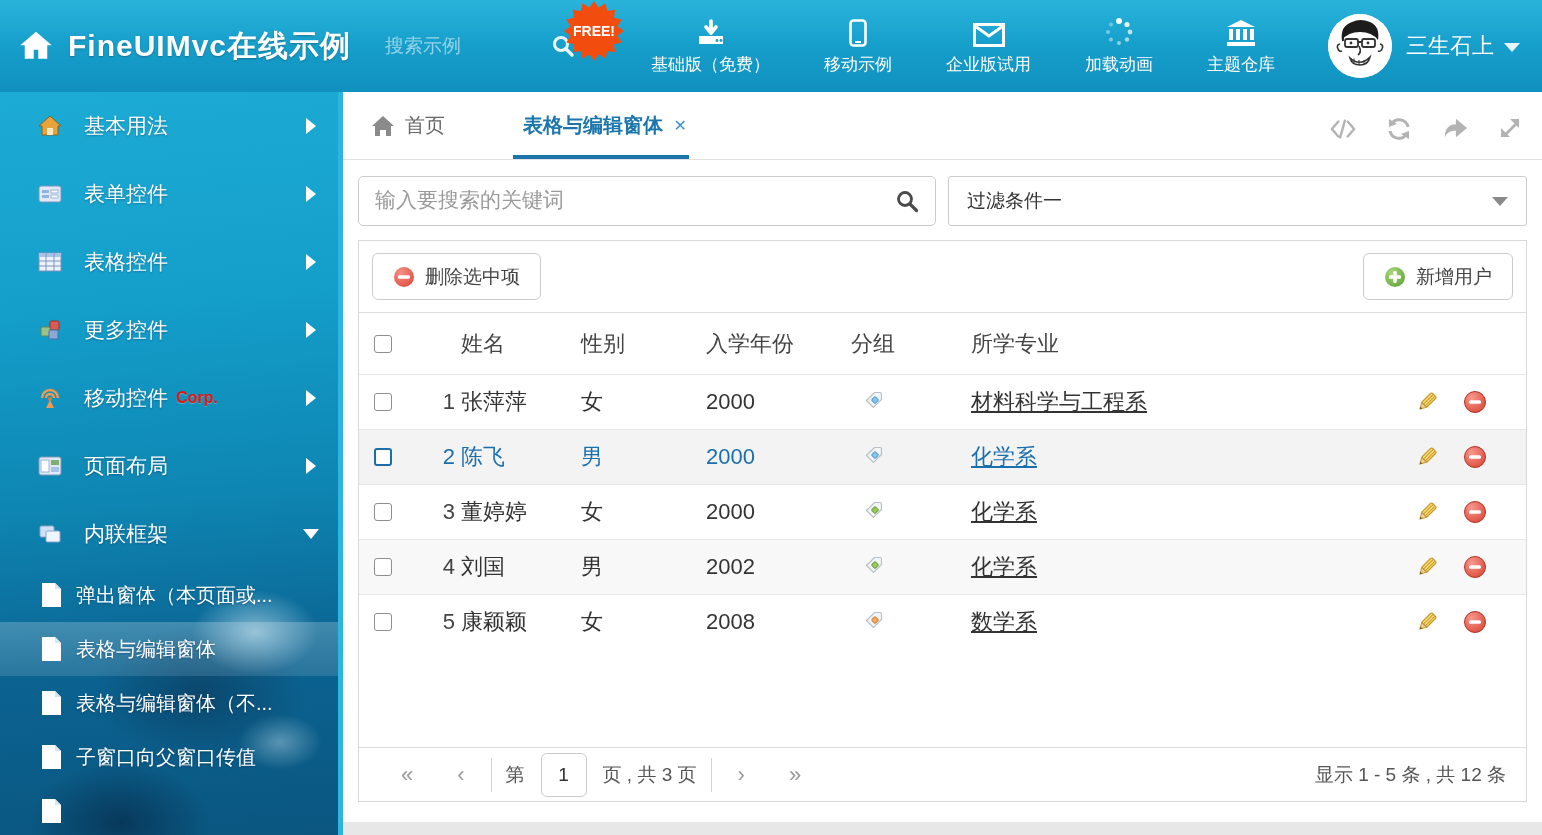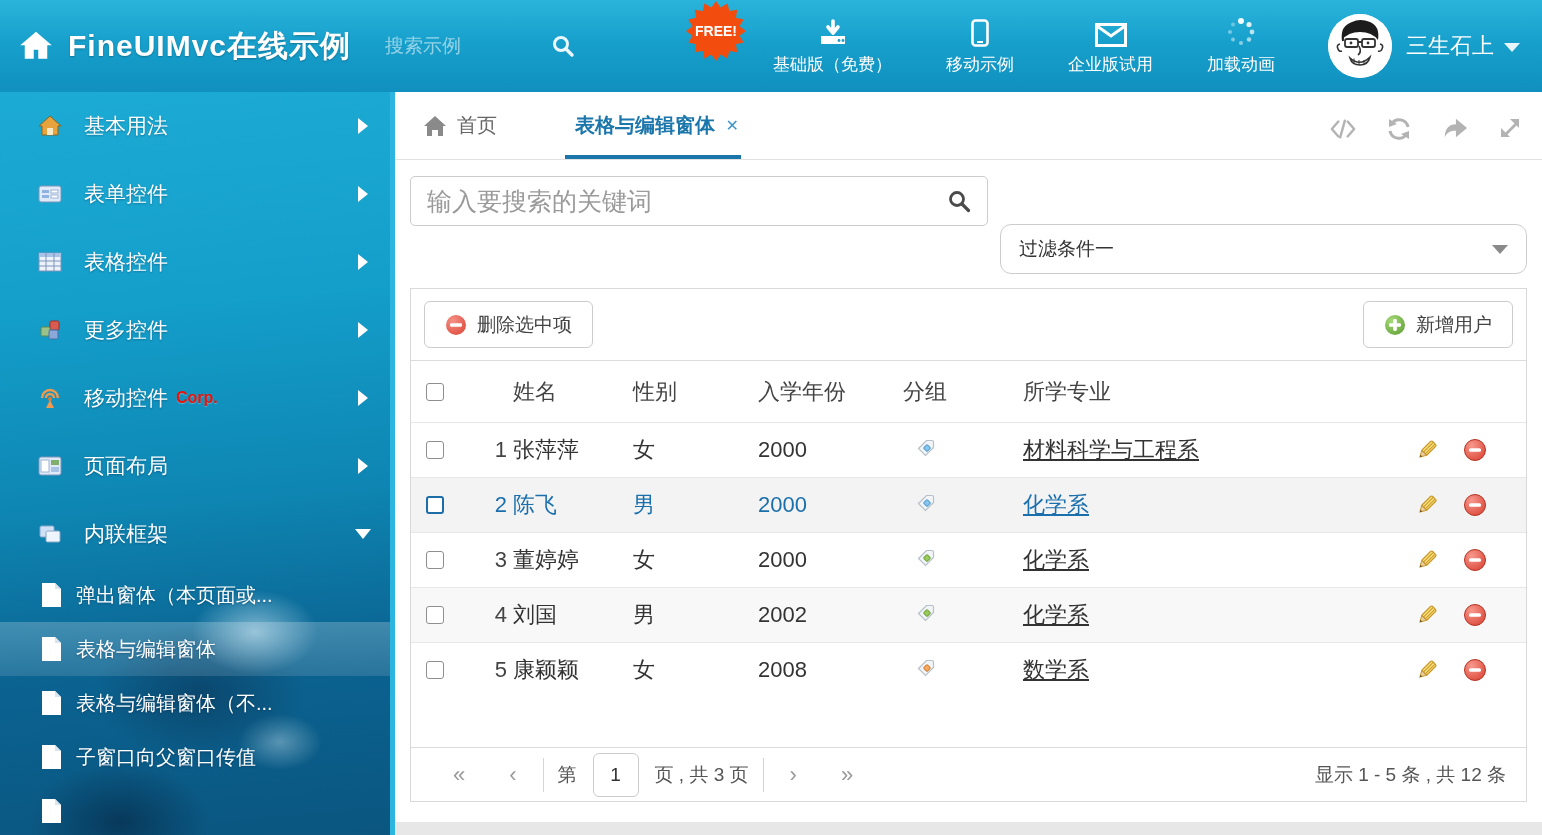--- a/index.html
+++ b/index.html
@@ -30,21 +30,21 @@
   .avatar { width:64px; height:64px; border-radius:50%; background:#fff; overflow:hidden;
     flex-shrink:0; }
   .user-name { color:#fff; font-size:22px; margin-left:14px; white-space:nowrap; }
   .user-caret { width:0; height:0; border-left:8px solid transparent; border-right:8px solid transparent;
     border-top:9px solid #e8f6fb; margin-left:10px; margin-top:3px; }
 
   
   .page-body { display:flex; height:743px; }
 
   
-  .sidebar { width:390px; flex-shrink:0; position:relative; overflow:hidden;
+  .sidebar { width:338px; flex-shrink:0; position:relative; overflow:hidden;
     background:linear-gradient(175deg,#1cabd4 0%,#149fcb 28%,#0e85b2 55%,#0b6391 76%,#0a5680 100%); }
   .sidebar::after { content:""; position:absolute; left:0; top:430px; right:0; bottom:0;
     background:
       radial-gradient(90px 60px at 255px 110px, rgba(220,245,255,.55), rgba(220,245,255,0) 70%),
       radial-gradient(140px 90px at 200px 170px, rgba(10,40,70,.45), rgba(10,40,70,0) 75%),
       radial-gradient(120px 80px at 120px 300px, rgba(5,25,50,.5), rgba(5,25,50,0) 75%),
       radial-gradient(60px 40px at 280px 220px, rgba(235,250,255,.35), rgba(235,250,255,0) 70%);
     pointer-events:none; }
   .side-item { position:relative; height:68px; display:flex; align-items:center; padding-left:38px;
     color:#fff; cursor:pointer; z-index:2; }
@@ -75,25 +75,25 @@
   .tab.active .t-lbl { color:#1b76ac; font-weight:bold; }
   .tab-close { position:absolute; right:2px; top:6px; color:#3d95c9; font-size:16px; font-weight:bold;
     cursor:pointer; line-height:1; }
   .tab-tools { margin-left:auto; display:flex; align-items:center; gap:30px; padding-bottom:18px; }
   .tool-ico { width:26px; height:24px; cursor:pointer; }
 
   .content { flex:1; display:flex; flex-direction:column; padding:16px 15px 0 15px; }
   .filter-row { display:flex; gap:12px; flex-shrink:0; }
   .search-box { flex:0 0 578px; height:50px; border:1px solid #ccc; border-radius:5px;
     display:flex; align-items:center; padding:0 16px; background:#fff; }
-  .search-box input { flex:1; border:none; outline:none; font-size:25px; color:#737373; font-family:Liberation Sans, sans-serif; }
+  .search-box input { flex:1; border:none; outline:none; font-size:21px; color:#737373; font-family:Liberation Mono, monospace; }
   .search-box input::placeholder { color:#9a9a9a; }
   .search-box .mag { width:24px; height:24px; cursor:pointer; }
-  .filter-select { flex:1; height:50px; border:1px solid #ccc; border-radius:11px; background:#fff;
-    display:flex; align-items:center; padding:0 18px; cursor:pointer;margin-top:48px; }
+  .filter-select { flex:1; height:50px; border:1px solid #ccc; border-radius:3px; background:#fff;
+    display:flex; align-items:center; padding:0 18px; cursor:pointer; }
   .filter-select .fs-lbl { font-size:19px; color:#333; }
   .fs-caret { margin-left:auto; width:0; height:0; border-left:8px solid transparent;
     border-right:8px solid transparent; border-top:9px solid #8a8a8a; }
 
   .grid-panel { margin-top:14px; border:1px solid #d9d9d9; flex:1; display:flex;
     flex-direction:column; margin-bottom:20px; background:#fff; }
   .grid-toolbar { display:flex; align-items:center; padding:12px 13px; flex-shrink:0; }
   .btn { display:flex; align-items:center; gap:10px; height:47px; padding:0 20px;
     border:1px solid #ccc; border-radius:6px; background:#fff; cursor:pointer; font-size:19px;
     color:#444; font-family:inherit; }
@@ -193,20 +193,33 @@
             <circle cx="26" cy="15" r="2.4" opacity=".7"></circle>
               <circle cx="23" cy="22.5" r="2.2" opacity=".6"></circle>
             <circle cx="15" cy="26" r="2" opacity=".5"></circle>
               <circle cx="7" cy="22.5" r="2" opacity=".45"></circle>
             <circle cx="4" cy="15" r="2" opacity=".4"></circle>
               <circle cx="7" cy="7.5" r="2" opacity=".35"></circle>
           </g>
         </svg>
       </span>
       <span class="nav-lbl">加载动画</span>
+    </div>
+    <div class="hdr-nav-item">
+      <span class="nav-ico">
+        <svg width="32" height="28" viewBox="0 0 32 28">
+          <path d="M16 1 30 8 H2 z" fill="#fff"></path>
+          <rect x="4" y="10" width="4" height="11" fill="#fff"></rect>
+            <rect x="11" y="10" width="4" height="11" fill="#fff"></rect>
+          <rect x="18" y="10" width="4" height="11" fill="#fff"></rect>
+            <rect x="25" y="10" width="4" height="11" fill="#fff"></rect>
+          <rect x="2" y="23" width="28" height="4" fill="#fff"></rect>
+        </svg>
+      </span>
+      <span class="nav-lbl">主题仓库</span>
     </div>
   </div>
 
   <div class="user-box">
     <div class="avatar">
       <svg viewBox="0 0 64 64" width="64" height="64">
         <circle cx="32" cy="32" r="32" fill="#fff"></circle>
         <path d="M14 26 Q12 12 24 8 Q32 4 42 8 Q52 12 50 26 Q44 18 32 18 Q20 18 14 26 z" fill="#1c1c1c"></path>
         <path d="M15 27 Q14 20 20 16" stroke="#1c1c1c" stroke-width="2" fill="none"></path>
         <rect x="17" y="25" width="13" height="8" rx="2" fill="none" stroke="#333" stroke-width="1.8"></rect>

